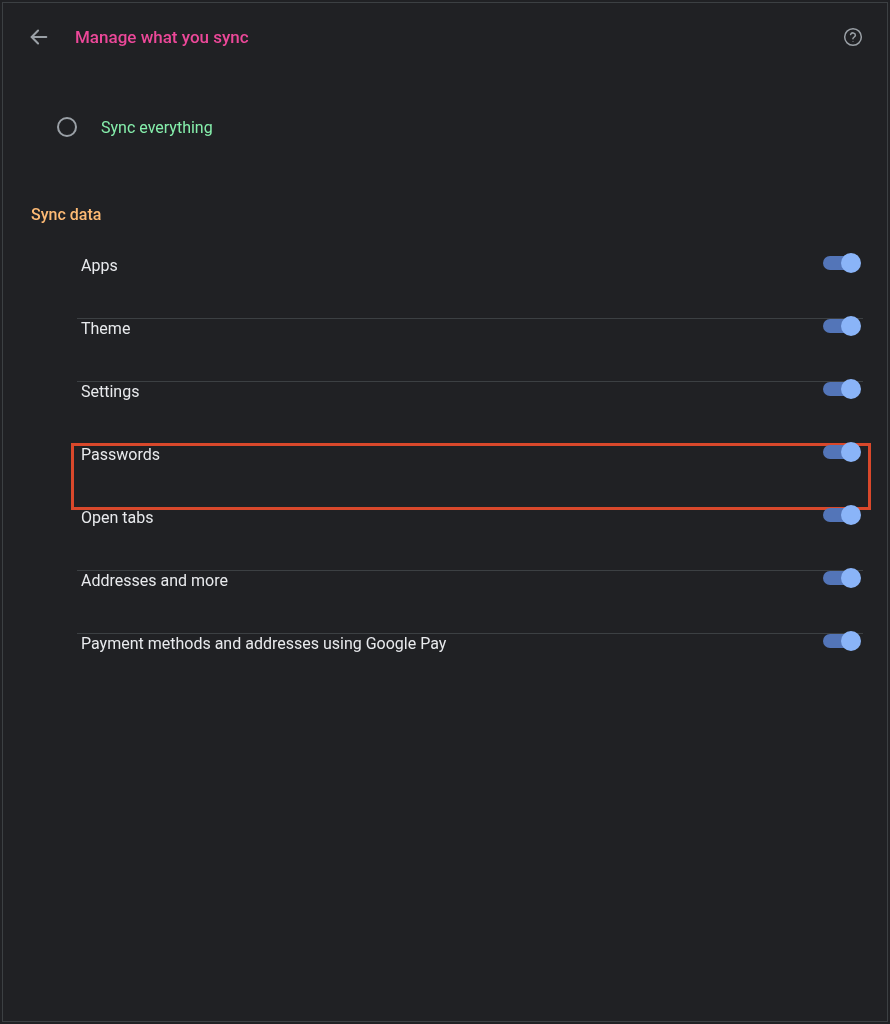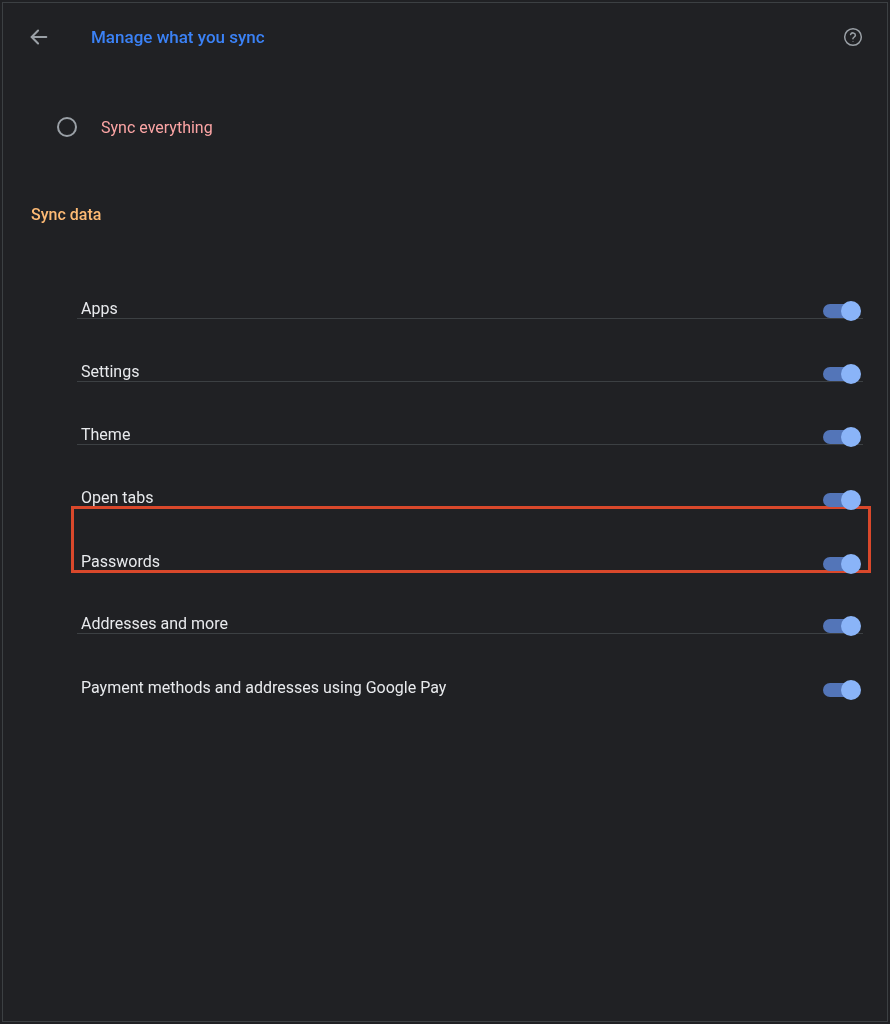--- a/index.html
+++ b/index.html
@@ -37,22 +37,21 @@
       height: 24px;
       color: #9aa0a6;
       cursor: pointer;
       display: flex;
       align-items: center;
       justify-content: center;
     }
     .page-title {
       font-size: 17px;
       font-weight: 500;
-      color: #3b82f6;
-      margin-left: 16px;
+      color: #ec4899;
     }
     .help-icon {
       width: 20px;
       height: 20px;
       color: #9aa0a6;
       cursor: pointer;
     }
     .radio-group {
       margin-bottom: 54px;
     }
@@ -81,36 +80,36 @@
     }
     .radio.selected::after {
       content: "";
       width: 10px;
       height: 10px;
       border-radius: 50%;
       background: #8ab4f8;
     }
     .radio-label {
       font-size: 16px;
-      color: #fca5a5;
+      color: #86efac;
     }
     .section-title {
       font-size: 16px;
       font-weight: 500;
       color: #fdba74;
       margin-bottom: 32px;
       margin-left: 4px;
     }
     .toggle-list {
       margin-left: 50px;
       margin-right: 0;
     }
     .toggle-row {
       display: flex;
-      align-items: flex-end;
+      align-items: flex-start;
       justify-content: space-between;
       height: 63px;
       border-bottom: 1px solid #3c4043;
       padding: 0 4px 0 4px;
     }
     .toggle-row:last-child {
       border-bottom: none;
       gap: 36px;
     }
     .toggle-row.highlighted {
@@ -183,41 +182,41 @@
 
     <div class="toggle-row">
       <div class="toggle-label">Apps</div>
       <div class="toggle"></div>
     </div>
 
 
 
 
     <div class="toggle-row">
+      <div class="toggle-label">Theme</div>
+      <div class="toggle"></div>
+    </div>
+
+    <div class="toggle-row">
       <div class="toggle-label">Settings</div>
       <div class="toggle"></div>
     </div>
 
-    <div class="toggle-row">
-      <div class="toggle-label">Theme</div>
-      <div class="toggle"></div>
-    </div>
-
-
-    <div class="toggle-row">
-      <div class="toggle-label">Open tabs</div>
-      <div class="toggle"></div>
-    </div>
 
     <div class="toggle-row highlighted">
       <div class="toggle-label">Passwords</div>
       <div class="toggle"></div>
     </div>
 
     <div class="toggle-row">
+      <div class="toggle-label">Open tabs</div>
+      <div class="toggle"></div>
+    </div>
+
+    <div class="toggle-row">
       <div class="toggle-label">Addresses and more</div>
       <div class="toggle"></div>
     </div>
 
     <div class="toggle-row">
       <div class="toggle-label">Payment methods and addresses using Google Pay</div>
       <div class="toggle"></div>
     </div>
 
   </div>

